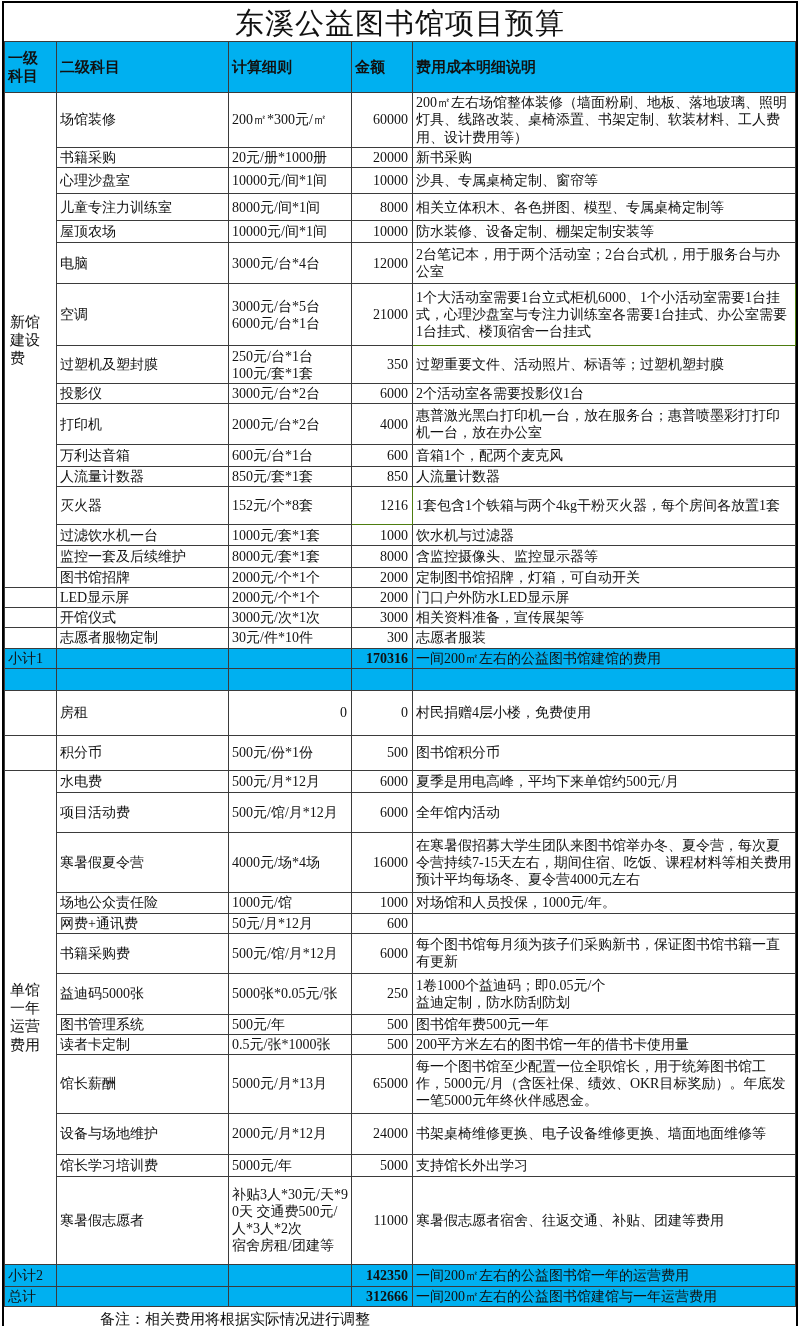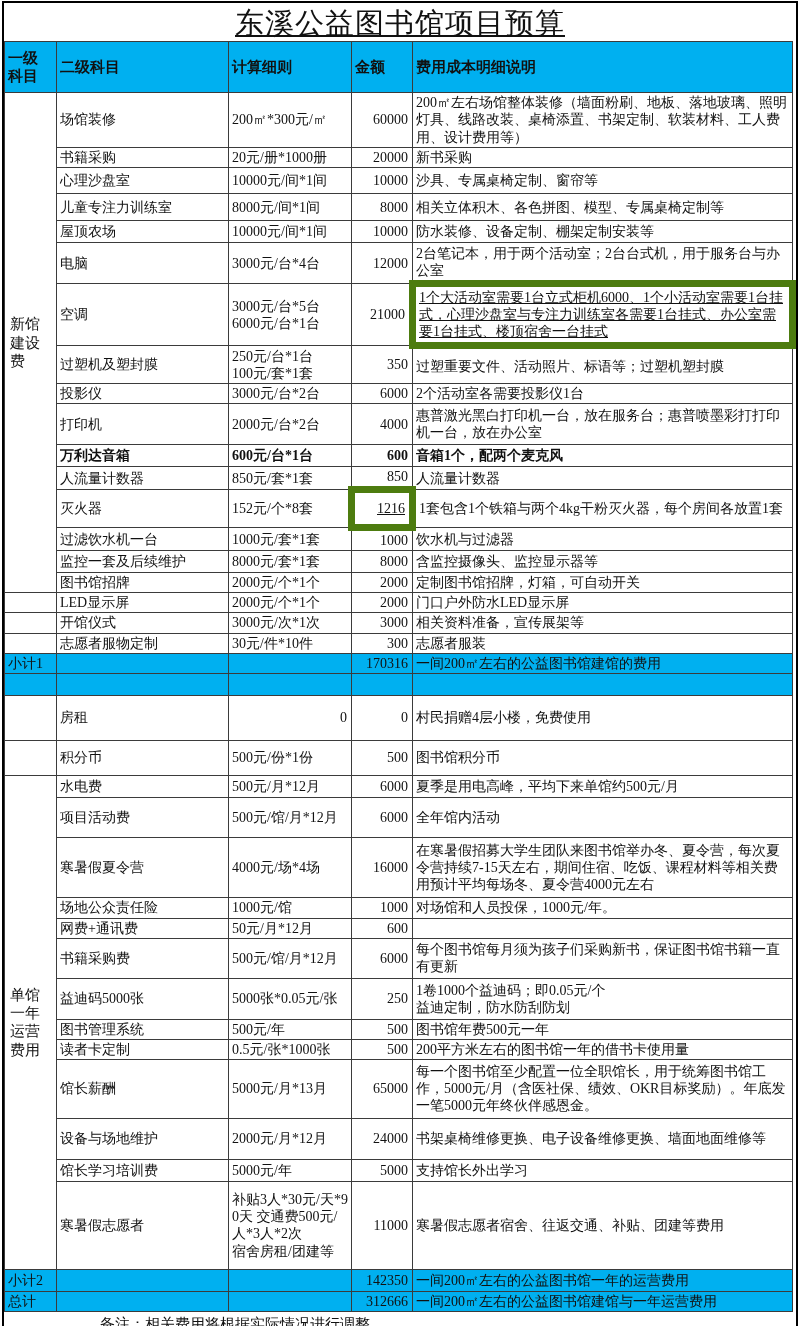--- a/index.html
+++ b/index.html
@@ -1,28 +1,28 @@
 <!DOCTYPE html>
 <html style="--accent: #00B0F0;"><head>
 <meta charset="utf-8">
 <style>
   html,body{margin:0;padding:0;background:#ffffff;}
   body{width:800px;font-family:"Liberation Serif","DejaVu Serif",serif;color:#111;}
   .sheet{box-sizing:border-box;width:796px;margin:1px 2px 0 2px;border:2px solid #000;border-bottom-width:6px;background:#fff;}
-  .title{height:38px;line-height:40px;text-align:center;font-size:29px;letter-spacing:1px;text-decoration:underline;}
+  .title{height:38px;line-height:40px;text-align:center;font-size:29px;letter-spacing:1px;}
   table{border-collapse:collapse;width:100%;table-layout:fixed;}
   td,th{border:1px solid #3b3b3b;padding:1px 3px;font-size:14px;line-height:1.22;vertical-align:middle;overflow:hidden;word-break:break-all;}
   thead th{background:var(--accent);text-align:left;font-weight:700;font-size:15px;height:48px;}
   th.pre,.cat,.calc,.desc{white-space:pre-line;}
   .cat{text-align:left;padding-left:5px;font-size:15px;}
   .amount{text-align:right;padding-right:4px;}
   .r{text-align:right;padding-right:4px;}
-  .bold{font-weight:400;}
+  .bold{font-weight:700;}
   tr.cyan td{background:var(--accent);}
-  td.thick{border:7px solid #4d7c0f;text-decoration:underline;}
+  td.thick{border:1px solid #4d7c0f;}
   .note{height:23px;line-height:24px;padding-left:96px;font-size:15px;}
 </style>
 </head>
 <body>
 
 <div class="sheet">
   <div class="title">东溪公益图书馆项目预算</div>
   <table>
     <colgroup>
       <col style="width:52px">
@@ -100,21 +100,21 @@
           <td class="calc">3000元/台*2台</td>
           <td class="amount">6000</td>
           <td class="desc">2个活动室各需要投影仪1台</td>
         </tr>
         <tr style="height: 41px;">
           <td class="name">打印机</td>
           <td class="calc">2000元/台*2台</td>
           <td class="amount">4000</td>
           <td class="desc">惠普激光黑白打印机一台，放在服务台；惠普喷墨彩打打印机一台，放在办公室</td>
         </tr>
-        <tr style="height: 22px; font-weight: bold;">
+        <tr style="height: 22px;">
           <td class="name">万利达音箱</td>
           <td class="calc">600元/台*1台</td>
           <td class="amount">600</td>
           <td class="desc">音箱1个，配两个麦克风</td>
         </tr>
         <tr style="height: 19px;">
           <td class="name">人流量计数器</td>
           <td class="calc">850元/套*1套</td>
           <td class="amount">850</td>
           <td class="desc">人流量计数器</td>

